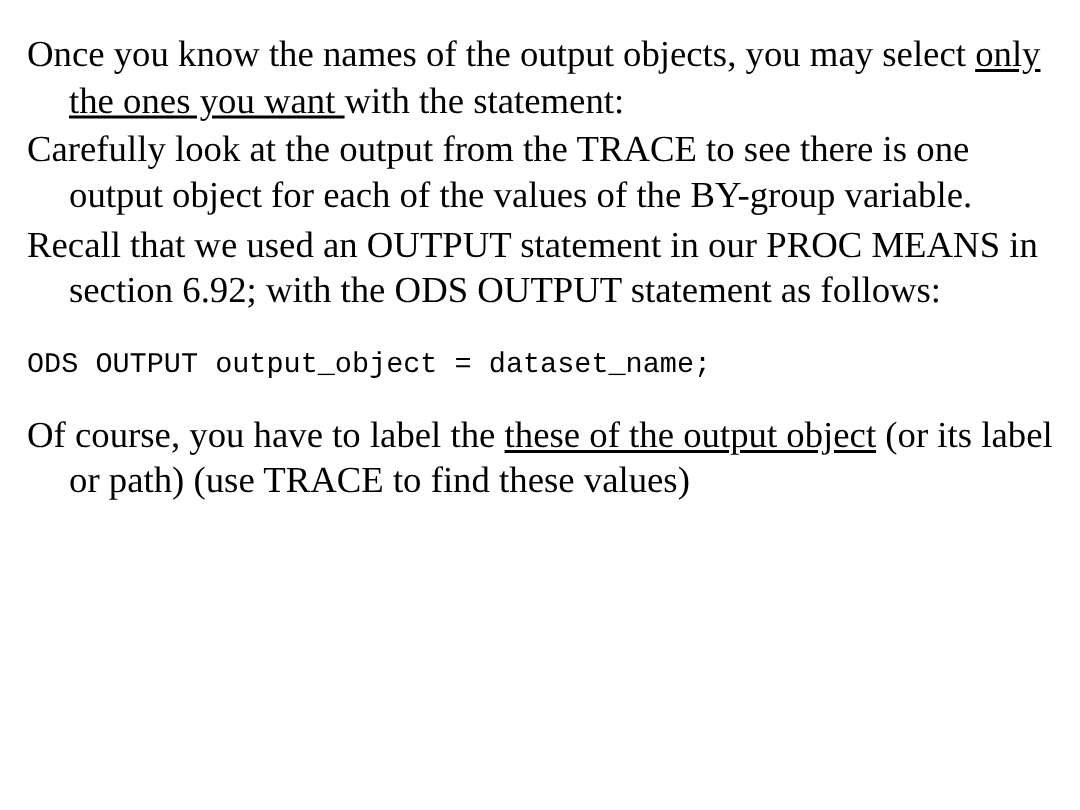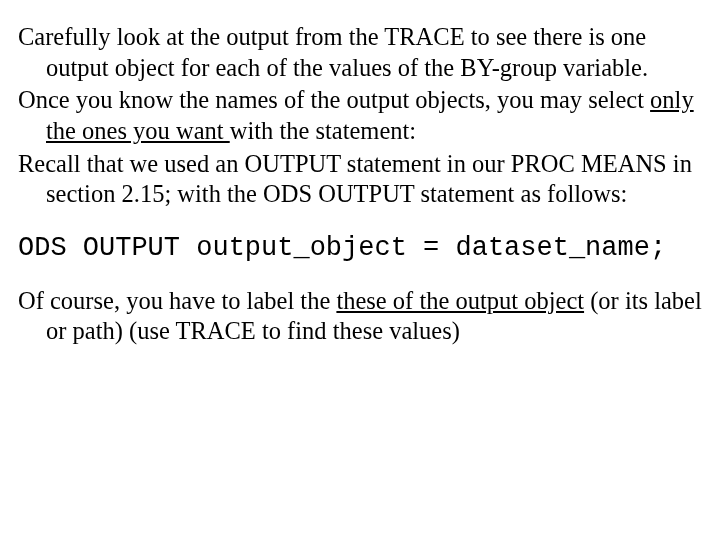--- a/index.html
+++ b/index.html
@@ -19,45 +19,45 @@
   .para {
     margin: 0 0 2px 0;
     text-indent: -28px;
     padding-left: 28px;
   }
   .indent-code {
     padding-left: 110px;
   }
   .mono {
     font-family: "Courier New", Courier, monospace;
-    font-size: 27px;
+    font-size: 19px;
   }
   .u {
     text-decoration: underline;
   }
   .spacer {
     height: 20px;
   }
 </style>
 </head>
 <body>
 
 <div class="slide">
 
   <p class="para">
-    <span>Carefully look at the output from the TRACE to see there is one output object for each of the values of the BY-group variable.</span>
+    <span>Once you know the names of the output objects, you may select </span><span class="u">only the ones you want </span><span>with the statement:</span>
   </p>
 
   <p class="para">
-    <span>Once you know the names of the output objects, you may select </span><span class="u">only the ones you want </span><span>with the statement:</span>
+    <span>Carefully look at the output from the TRACE to see there is one output object for each of the values of the BY-group variable.</span>
   </p>
 
 
   <p class="para">
-    <span>Recall that we used an OUTPUT statement in our PROC MEANS in section 2.15; with the ODS OUTPUT statement as follows:</span>
+    <span>Recall that we used an OUTPUT statement in our PROC MEANS in section 6.92; with the ODS OUTPUT statement as follows:</span>
   </p>
 
   <div class="spacer"></div>
 
   <div class="mono">
     <span>ODS OUTPUT output_object = dataset_name;</span>
   </div>
 
   <div class="spacer"></div>
 

